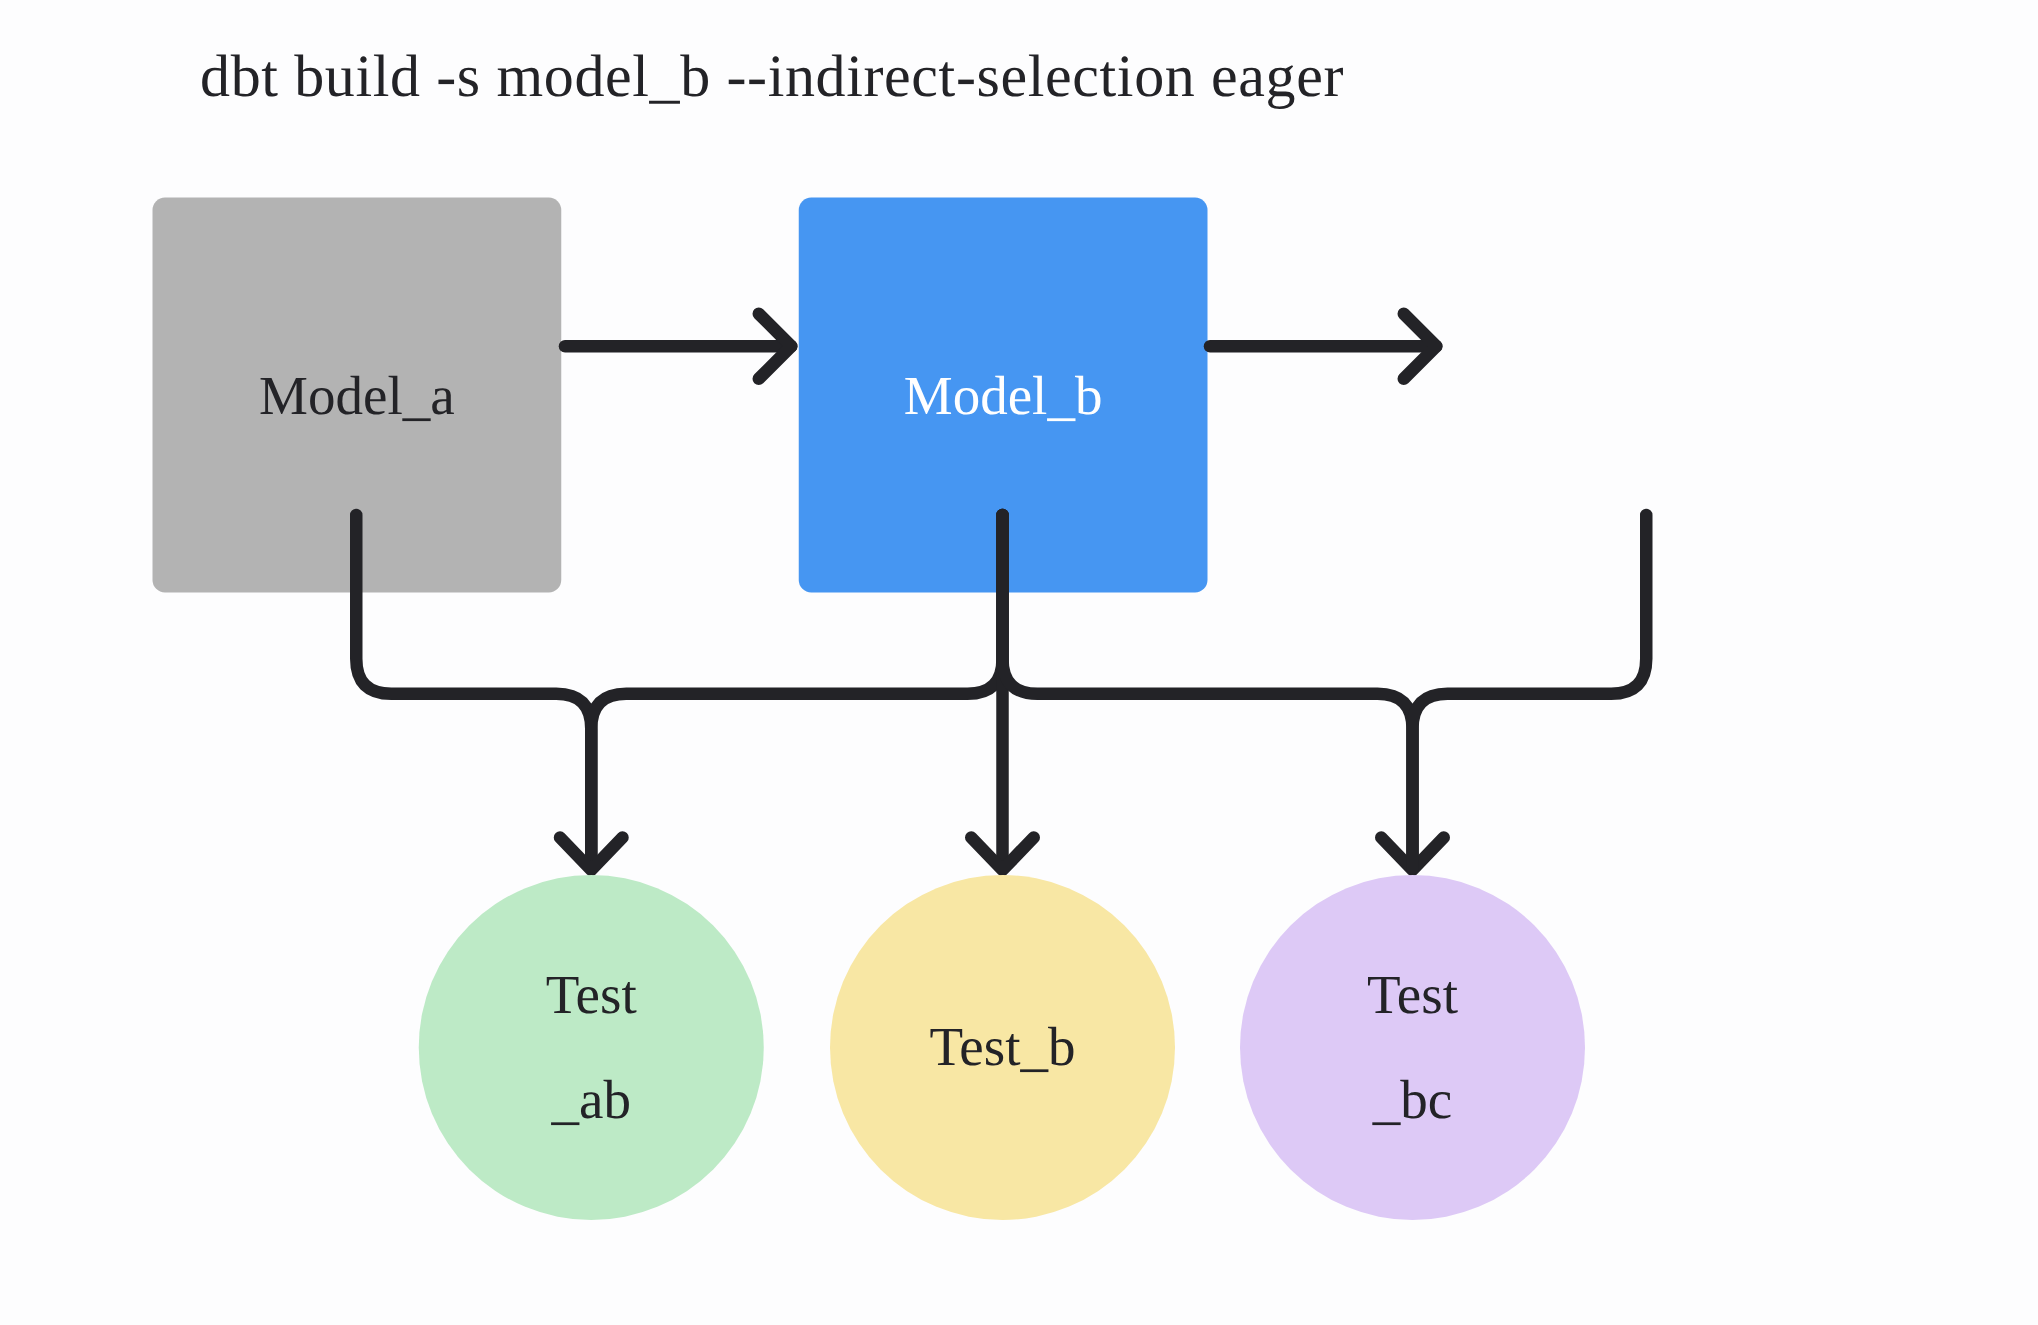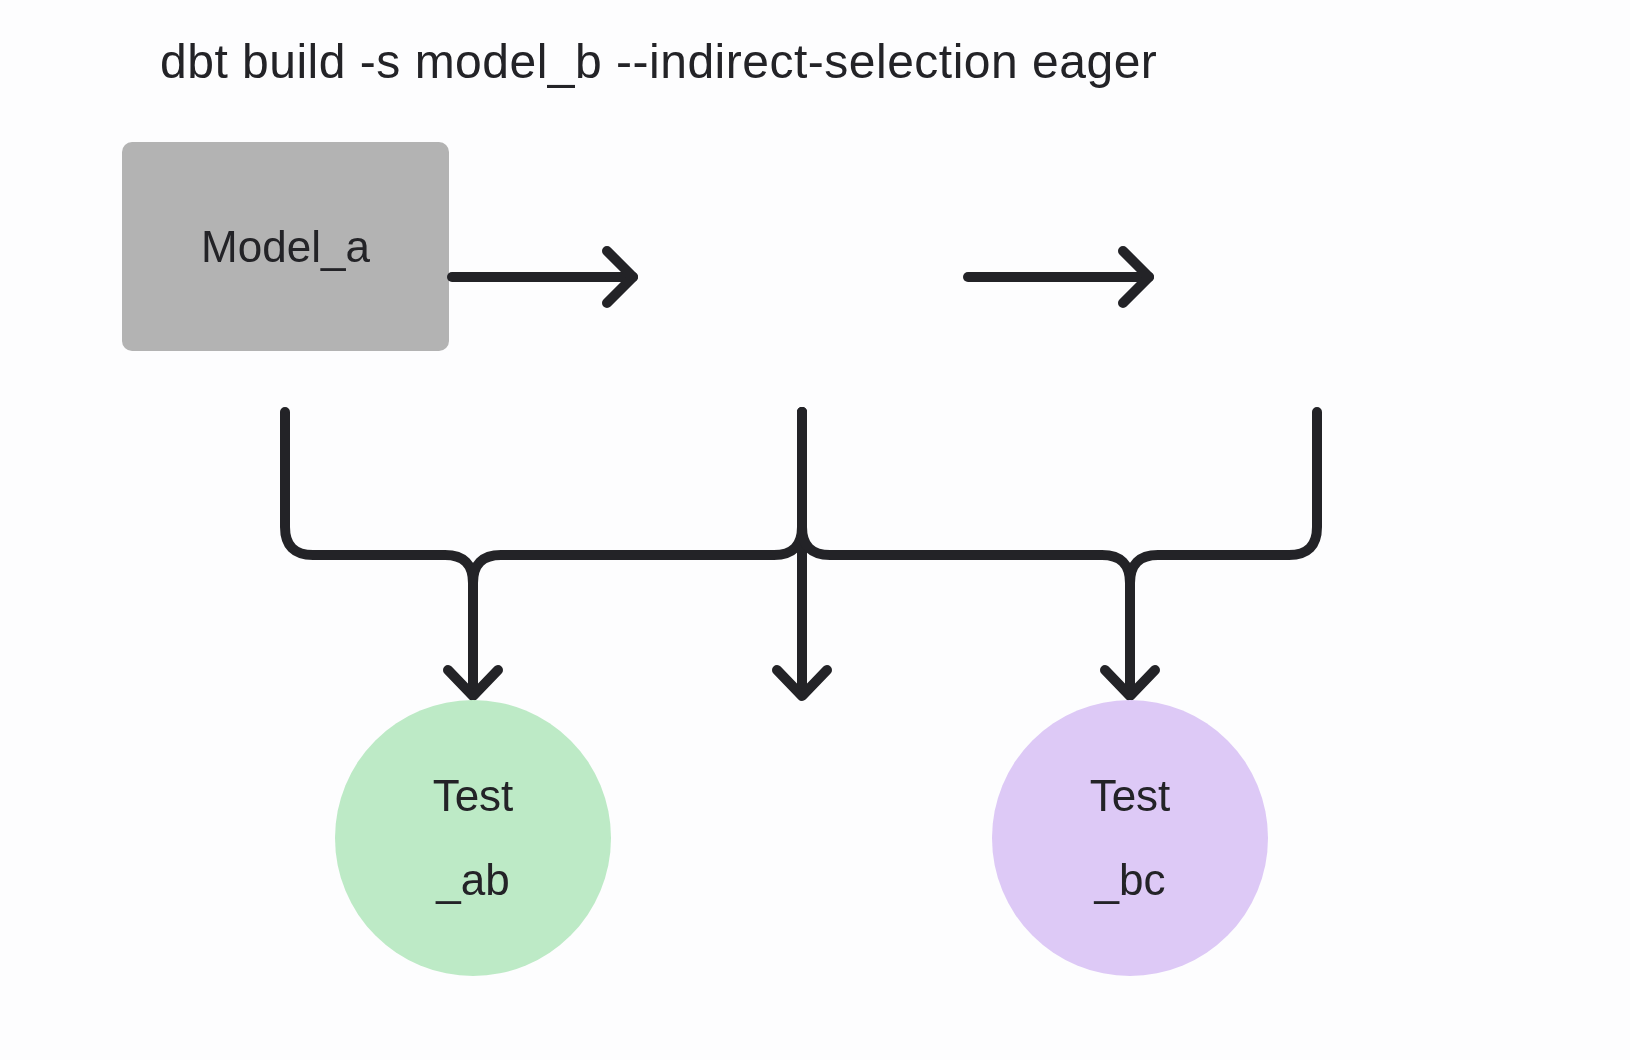--- a/index.html
+++ b/index.html
@@ -6,37 +6,37 @@
     margin: 0;
     padding: 0;
     background: #ffffff;
   }
   .canvas {
     position: relative;
     width: 1630px;
     height: 1060px;
     background: var(--canvas-bg, #fdfdfe);
     overflow: hidden;
-    font-family: Liberation Sans, sans-serif;
+    font-family: Liberation Serif, serif;
   }
   .title {
     position: absolute;
     left: 160px;
     top: 34px;
     font-size: 48px;
     font-weight: 500;
     letter-spacing: 0.5px;
     color: var(--text-dark, #1f1f23);
     white-space: nowrap;
   }
   .model-node {
     position: absolute;
-    top: 142px;
+    top: 158px;
     width: 327px;
-    height: 209px;
+    height: 316px;
     border-radius: 10px;
     display: flex;
     align-items: center;
     justify-content: center;
     font-size: 44px;
     font-weight: 500;
     color: var(--text-dark, #1f1f23);
     background: var(--model-default, #b3b3b3);
   }
   #model-a { left: 122px; }
@@ -80,20 +80,23 @@
 </head>
 <body>
 
 <div class="canvas">
 
   <div class="title">dbt build -s model_b --indirect-selection eager</div>
 
   <div class="model-node" id="model-a">
     <span>Model_a</span>
   </div>
+  <div class="model-node" id="model-b">
+    <span>Model_b</span>
+  </div>
 
   <svg class="edges-layer" width="1630" height="1060" viewBox="0 0 1630 1060" aria-hidden="true">
 
     <g>
       <path d="M 452 277 L 633 277"></path>
       <path d="M 607 251 L 633 277 L 607 303"></path>
     </g>
 
     <g>
       <path d="M 968 277 L 1149 277"></path>
@@ -121,18 +124,22 @@
 
     <g>
       <path d="M 1317 412 L 1317 527 Q 1317 555 1289 555 L 1158 555 Q 1130 555 1130 583 L 1130 694"></path>
     </g>
   </svg>
 
   <div class="test-node" id="test-ab">
     <div>Test</div>
     <div>_ab</div>
   </div>
+  <div class="test-node" id="test-b">
+    <div>Test_b</div>
+    <div></div>
+  </div>
   <div class="test-node" id="test-bc">
     <div>Test</div>
     <div>_bc</div>
   </div>
 
 </div>
 
 </body></html>

